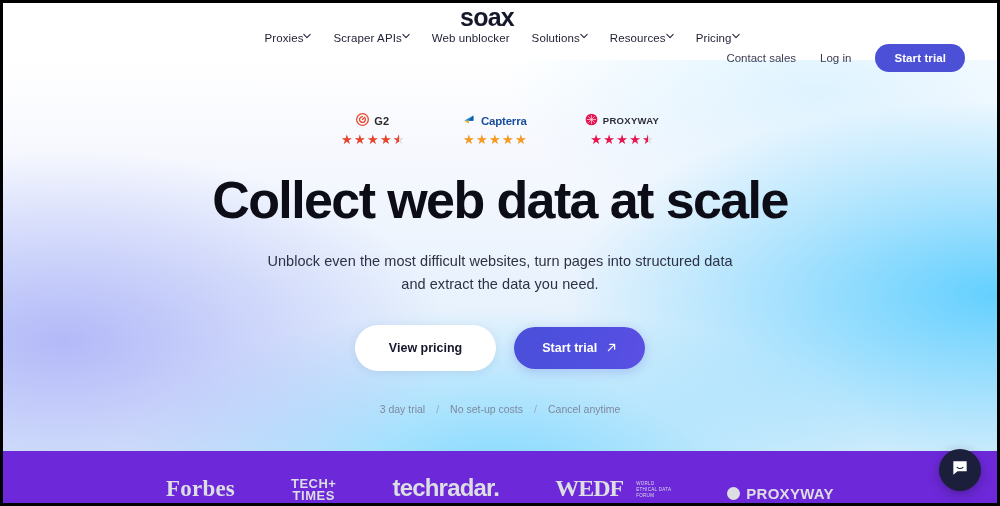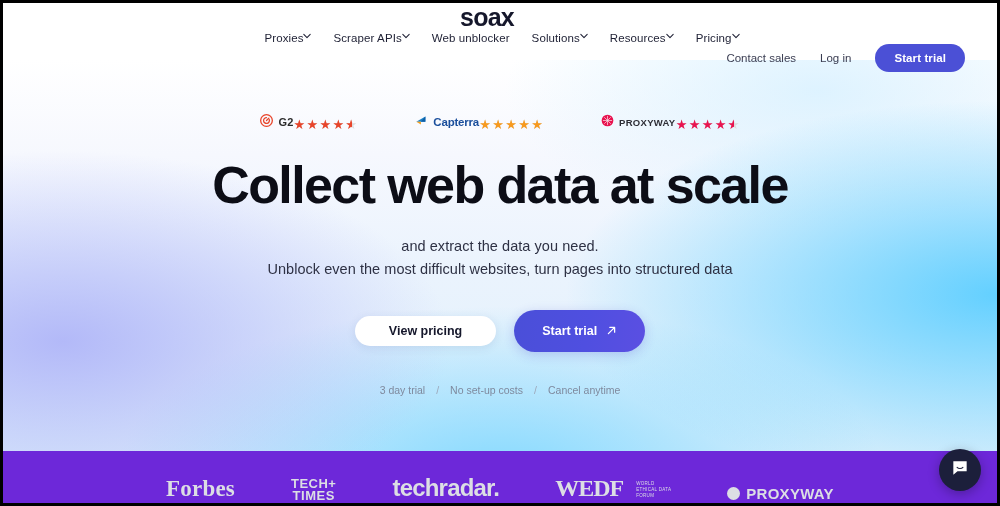--- a/index.html
+++ b/index.html
@@ -112,21 +112,21 @@
   }
 
   
   .badges {
     display: flex;
     justify-content: center;
     gap: 58px;
     padding-top: 53px;
   }
 
-  .badge { display: flex; flex-direction: row; align-items: center; justify-content: flex-end; }
+  .badge { display: flex; flex-direction: column; align-items: center; justify-content: flex-end; }
 
   .badge-head {
     display: flex;
     align-items: center;
     gap: 5px;
     height: 15px;
   }
 
   .badge-name {
     font-size: 10.5px;
@@ -183,21 +183,21 @@
   }
 
   .btn-pricing {
     background: #ffffff;
     color: #15172b;
     font-size: 12.5px;
     font-weight: 700;
     border: none;
     border-radius: 999px;
     padding: 0 34px;
-    height: 30px;
+    height: 46px;
     cursor: pointer;
     box-shadow: 0 2px 10px rgba(40,60,120,0.10);
     font-family: "Liberation Sans", sans-serif;
   }
 
   .btn-start {
     background: linear-gradient(100deg, #4a4fd8 0%, #4f4fe0 55%, #5b4fe2 100%);
     color: #ffffff;
     font-size: 12.5px;
     font-weight: 700;
@@ -398,22 +398,22 @@
           <span class="star"><span class="base">★</span><span class="fill" style="color:#e8134f">★</span></span>
           <span class="star half"><span class="base">★</span><span class="fill" style="color:#e8134f">★</span></span>
         </div>
       </div>
 
     </div>
 
     <h1 class="headline">Collect web data at scale</h1>
 
     <div class="subhead">
+      <div>Unblock even the most difficult websites, turn pages into structured data</div>
       <div>and extract the data you need.</div>
-      <div>Unblock even the most difficult websites, turn pages into structured data</div>
     </div>
 
     <div class="cta-row">
       <button class="btn-pricing">View pricing</button>
       <button class="btn-start">
         <span>Start trial</span>
         <span class="arrow-ne">
           <svg viewBox="0 0 12 12" width="11" height="11">
             <path d="M2.6 9.4L9.4 2.6M4.2 2.6h5.2v5.2" stroke="#ffffff" stroke-width="1.4" fill="none" stroke-linecap="round" stroke-linejoin="round"></path>
           </svg>

